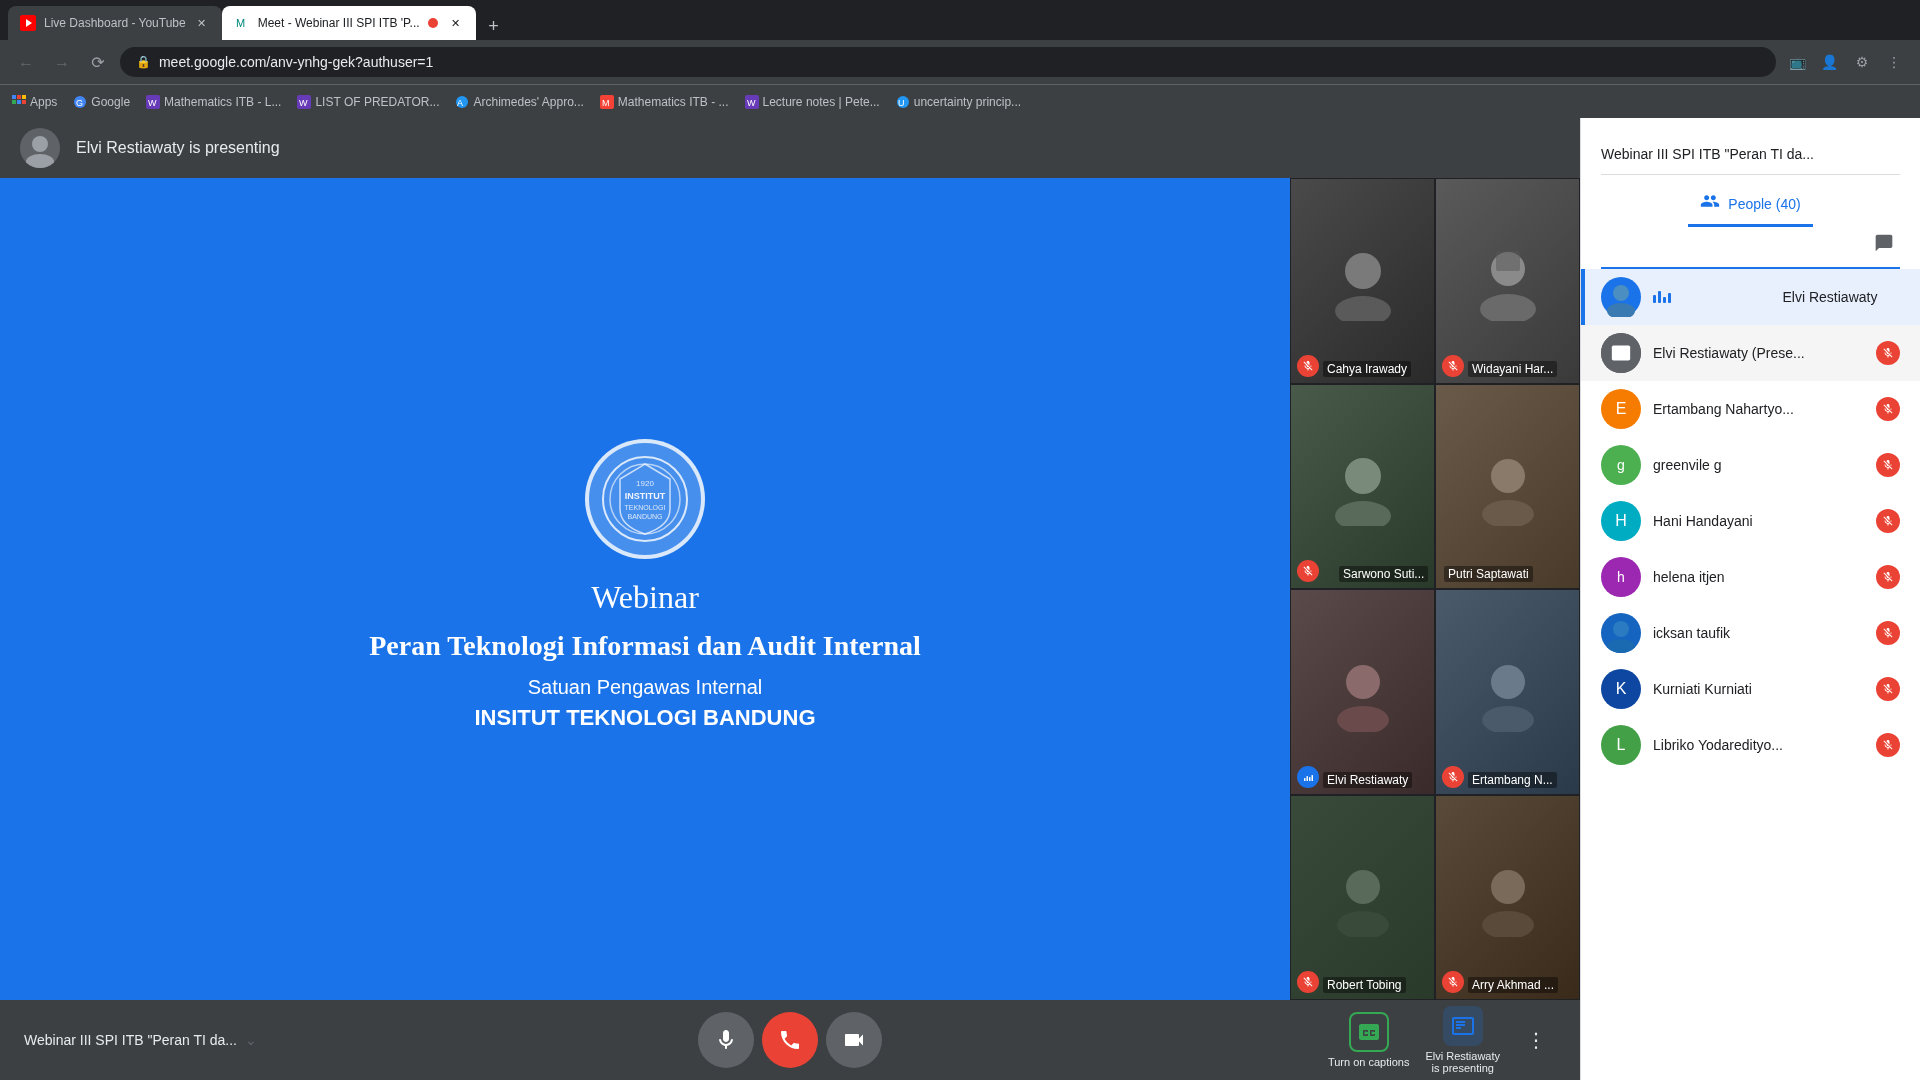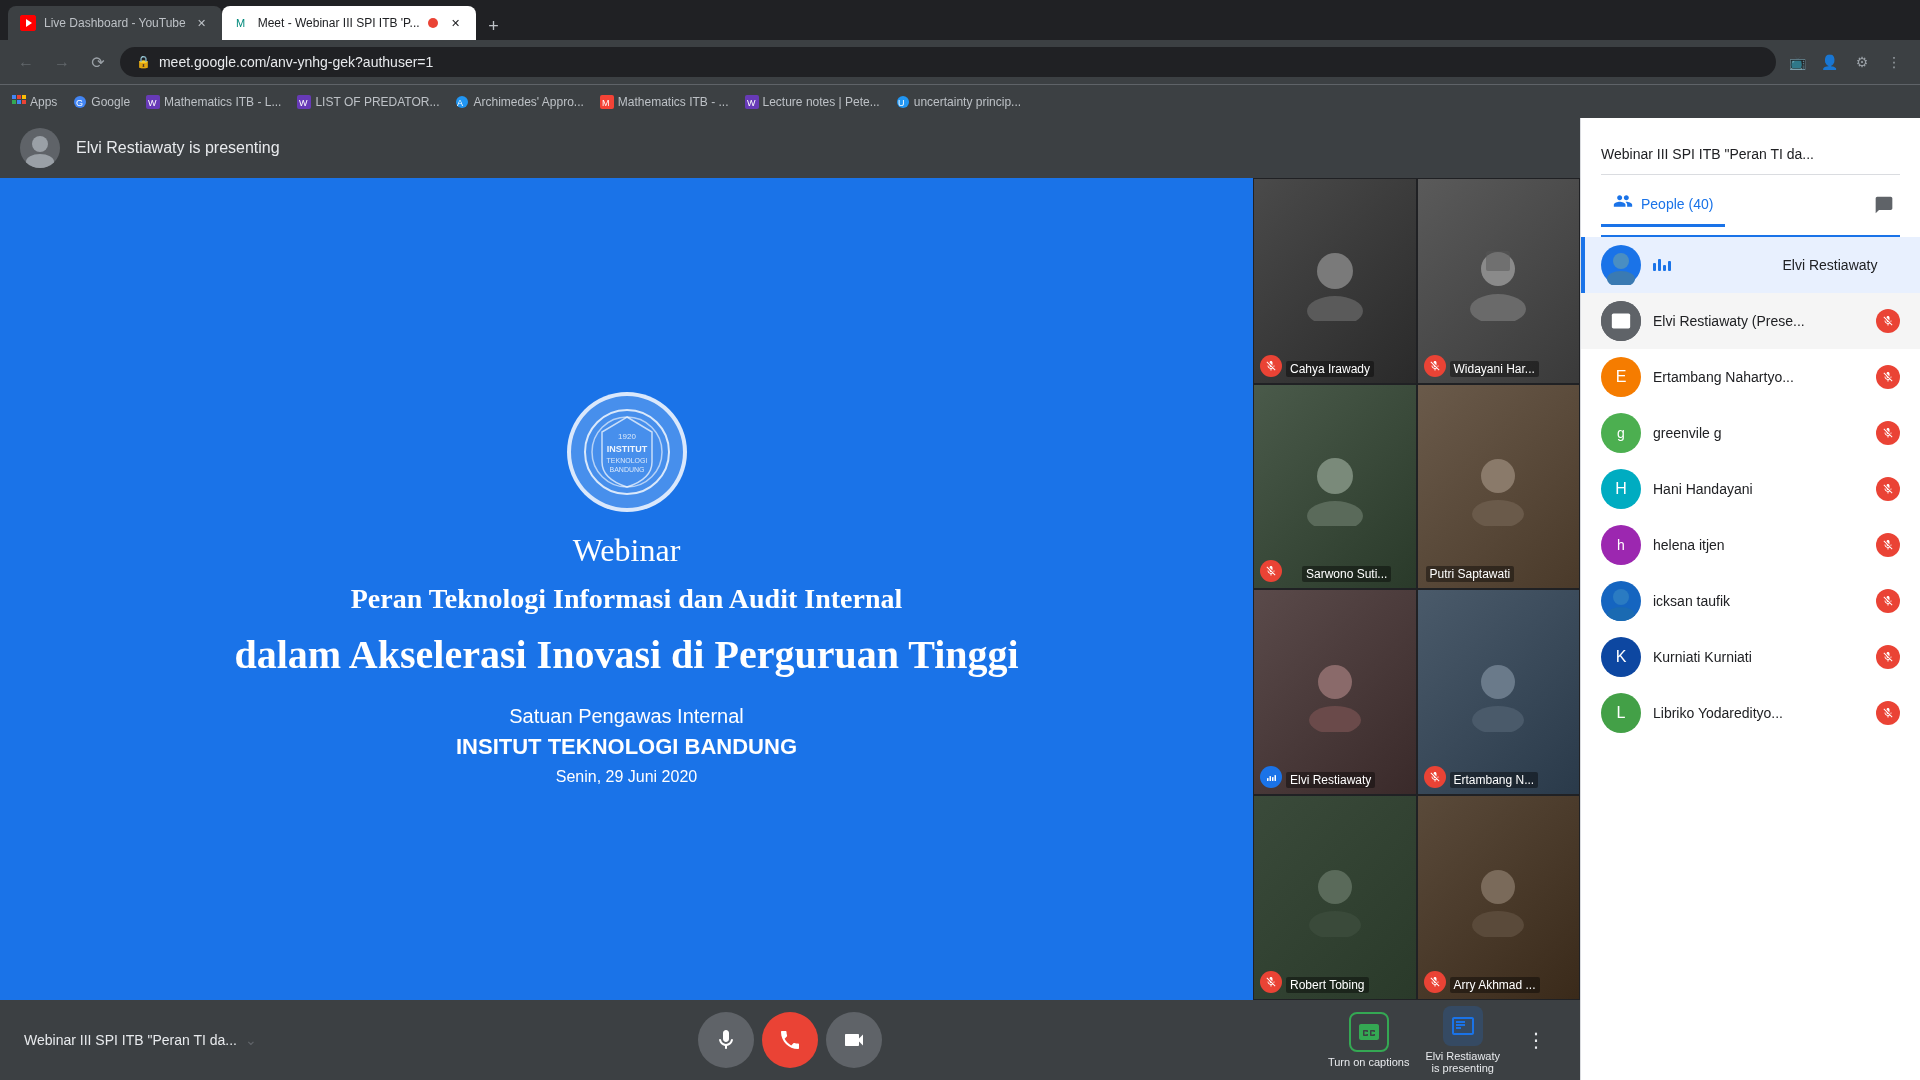--- a/index.html
+++ b/index.html
@@ -44,34 +44,34 @@
     .presentation { flex: 1; background: #1a73e8; position: relative; overflow: hidden; display: flex; align-items: center; justify-content: center; }
     .slide-content { text-align: center; color: white; padding: 40px; }
     .slide-title-main { font-size: 32px; font-weight: 400; margin-bottom: 12px; font-family: serif; }
     .slide-title-sub { font-size: 28px; font-weight: 700; line-height: 1.3; margin-bottom: 12px; font-family: serif; }
     .slide-title-sub2 { font-size: 40px; font-weight: 700; line-height: 1.3; margin-bottom: 24px; font-family: serif; }
     .slide-org { font-size: 20px; margin-bottom: 6px; }
     .slide-institute { font-size: 22px; font-weight: 700; margin-bottom: 8px; }
     .slide-date { font-size: 16px; }
 
     
-    .video-thumbnails { width: 327px; display: flex; flex-direction: column; }
+    .video-thumbnails { width: 290px; display: flex; flex-direction: column; }
     .video-row { display: flex; flex: 1; }
     .video-thumb { flex: 1; background: #3c4043; position: relative; overflow: hidden; border: 1px solid #202124; }
     .thumb-person-bg { width: 100%; height: 100%; }
     .video-label { position: absolute; bottom: 6px; left: 8px; color: white; font-size: 12px; background: rgba(0,0,0,0.4); padding: 1px 4px; border-radius: 2px; }
     .mute-icon { position: absolute; bottom: 6px; left: 6px; width: 22px; height: 22px; border-radius: 50%; background: #ea4335; display: flex; align-items: center; justify-content: center; }
     .mute-icon.speaking { background: #1a73e8; }
     .mute-icon svg { width: 12px; height: 12px; fill: white; }
 
     
     .sidebar { width: 340px; background: #fff; display: flex; flex-direction: column; border-left: 1px solid #dadce0; }
     .sidebar-header { padding: 16px 20px 0; }
     .webinar-title { font-size: 14px; color: #202124; font-weight: 500; padding: 12px 0; border-bottom: 1px solid #dadce0; }
-    .sidebar-tabs { display: flex; align-items: center; padding: 8px 0; border-bottom: 2px solid #1a73e8; }
+    .sidebar-tabs { display: flex; align-items: center; padding: 8px 0; border-bottom: 2px solid #1a73e8; flex-direction: column; }
     .sidebar-tab { display: flex; align-items: center; gap: 8px; padding: 8px 12px; font-size: 14px; color: #1a73e8; font-weight: 500; cursor: pointer; border-bottom: 3px solid #1a73e8; }
     .sidebar-tab-icon { font-size: 18px; }
     .sidebar-tab-action-btn { width: 32px; height: 32px; border-radius: 50%; display: flex; align-items: center; justify-content: center; cursor: pointer; color: #5f6368; font-size: 16px; }
 
     
     .people-list { flex: 1; overflow-y: auto; padding: 0 }
     .person-item { display: flex; align-items: center; padding: 8px 20px; gap: 12px; }
     .person-avatar { width: 40px; height: 40px; border-radius: 50%; display: flex; align-items: center; justify-content: center; font-size: 16px; font-weight: 500; color: white; flex-shrink: 0; }
     .person-name { flex: 1; font-size: 14px; color: #202124; }
     .person-mute { width: 24px; height: 24px; border-radius: 50%; background: #ea4335; display: flex; align-items: center; justify-content: center; flex-shrink: 0; }
@@ -249,24 +249,22 @@
 
               <text x="45" y="45" text-anchor="middle" font-size="9" fill="rgba(255,255,255,0.9)" font-weight="bold">INSTITUT</text>
               <text x="45" y="56" text-anchor="middle" font-size="7" fill="rgba(255,255,255,0.8)">TEKNOLOGI</text>
               <text x="45" y="65" text-anchor="middle" font-size="7" fill="rgba(255,255,255,0.8)">BANDUNG</text>
               <text x="45" y="32" text-anchor="middle" font-size="8" fill="rgba(255,255,255,0.8)">1920</text>
             </svg>
           </div>
 
           <div class="slide-title-main">Webinar</div>
           <div class="slide-title-sub">Peran Teknologi Informasi dan Audit Internal</div>
-          <div class="slide-title-sub2">dalam Akselerasi Inovasi di Perguruan Tinggi</div>
           <div class="slide-org">Satuan Pengawas Internal</div>
           <div class="slide-institute">INSITUT TEKNOLOGI BANDUNG</div>
-          <div class="slide-date">Senin, 29 Juni 2020</div>
         </div>
       </div>
 
       <div class="video-thumbnails">
 
         <div class="video-row">
           <div class="video-thumb">
             <div class="thumb-person-bg vt-cahya face-placeholder">
               <svg width="80" height="80" viewBox="0 0 80 80">
                   <circle cx="40" cy="30" r="18" fill="#7a7a7a"></circle>

